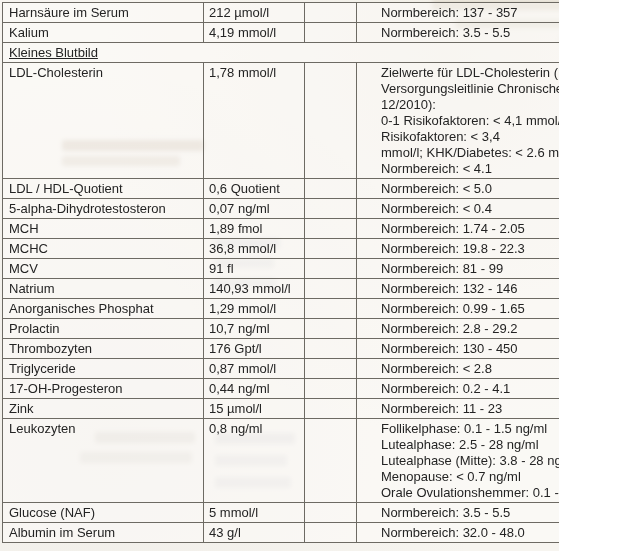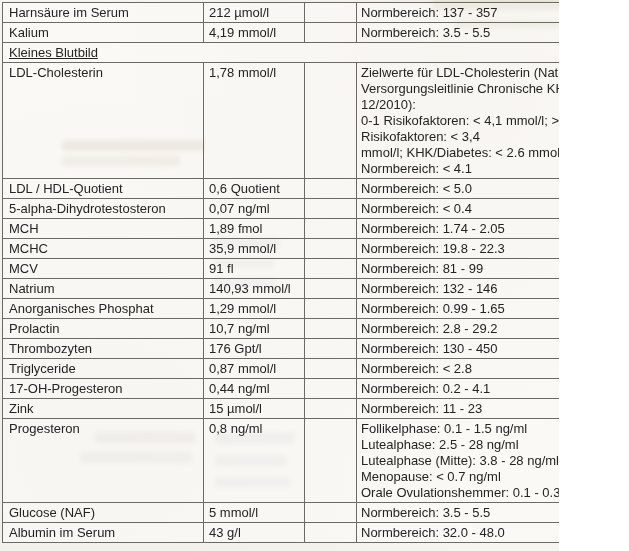--- a/index.html
+++ b/index.html
@@ -57,21 +57,21 @@
   td {
     border: 1px solid #6d6a63;
     font-size: 13px;
     line-height: 16px;
     color: #242424;
     vertical-align: top;
     padding: 2px 4px 1px 6px;
     height: 19px;
     overflow: hidden;
   }
-  td.c-range { padding-left: 4px; white-space: pre-line; }
+  td.c-range { padding-left: 24px; white-space: pre-line; }
   td.c-value { padding-left: 5px; }
   td.c-flag  { padding-left: 6px; }
   tr.section-row td { height: 17px; text-decoration: underline; }
 </style>
 </head>
 <body>
 
 <div class="page">
 
   <div class="artifact a-top1"></div>
@@ -144,21 +144,21 @@
 
     <tr>
       <td class="c-name">MCH</td>
       <td class="c-value">1,89 fmol</td>
       <td class="c-flag"></td>
       <td class="c-range">Normbereich: 1.74 - 2.05</td>
     </tr>
 
     <tr>
       <td class="c-name">MCHC</td>
-      <td class="c-value">35,9 mmol/l</td>
+      <td class="c-value">36,8 mmol/l</td>
       <td class="c-flag"></td>
       <td class="c-range">Normbereich: 19.8 - 22.3</td>
     </tr>
 
     <tr>
       <td class="c-name">MCV</td>
       <td class="c-value">91 fl</td>
       <td class="c-flag"></td>
       <td class="c-range">Normbereich: 81 - 99</td>
     </tr>
@@ -206,21 +206,21 @@
     </tr>
 
     <tr>
       <td class="c-name">Zink</td>
       <td class="c-value">15 µmol/l</td>
       <td class="c-flag"></td>
       <td class="c-range">Normbereich: 11 - 23</td>
     </tr>
 
     <tr>
-      <td class="c-name">Progesteron</td>
+      <td class="c-name">Leukozyten</td>
       <td class="c-value">0,8 ng/ml</td>
       <td class="c-flag"></td>
       <td class="c-range">Follikelphase: 0.1 - 1.5 ng/ml
 Lutealphase: 2.5 - 28 ng/ml
 Lutealphase (Mitte): 3.8 - 28 ng/ml
 Menopause: &lt; 0.7 ng/ml
 Orale Ovulationshemmer: 0.1 - 0.3 ng/ml</td>
     </tr>
 
     <tr>

